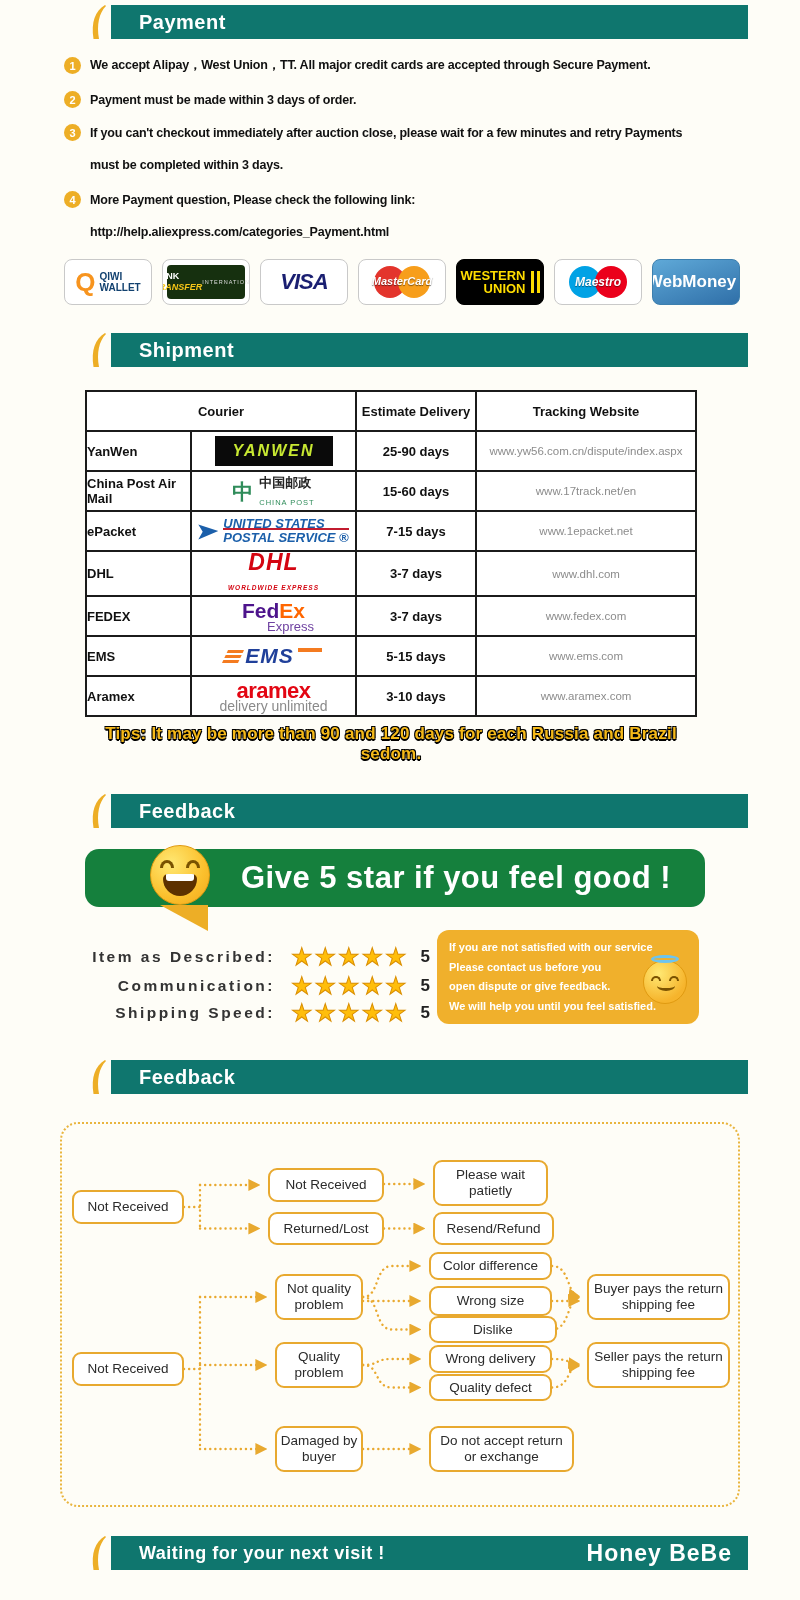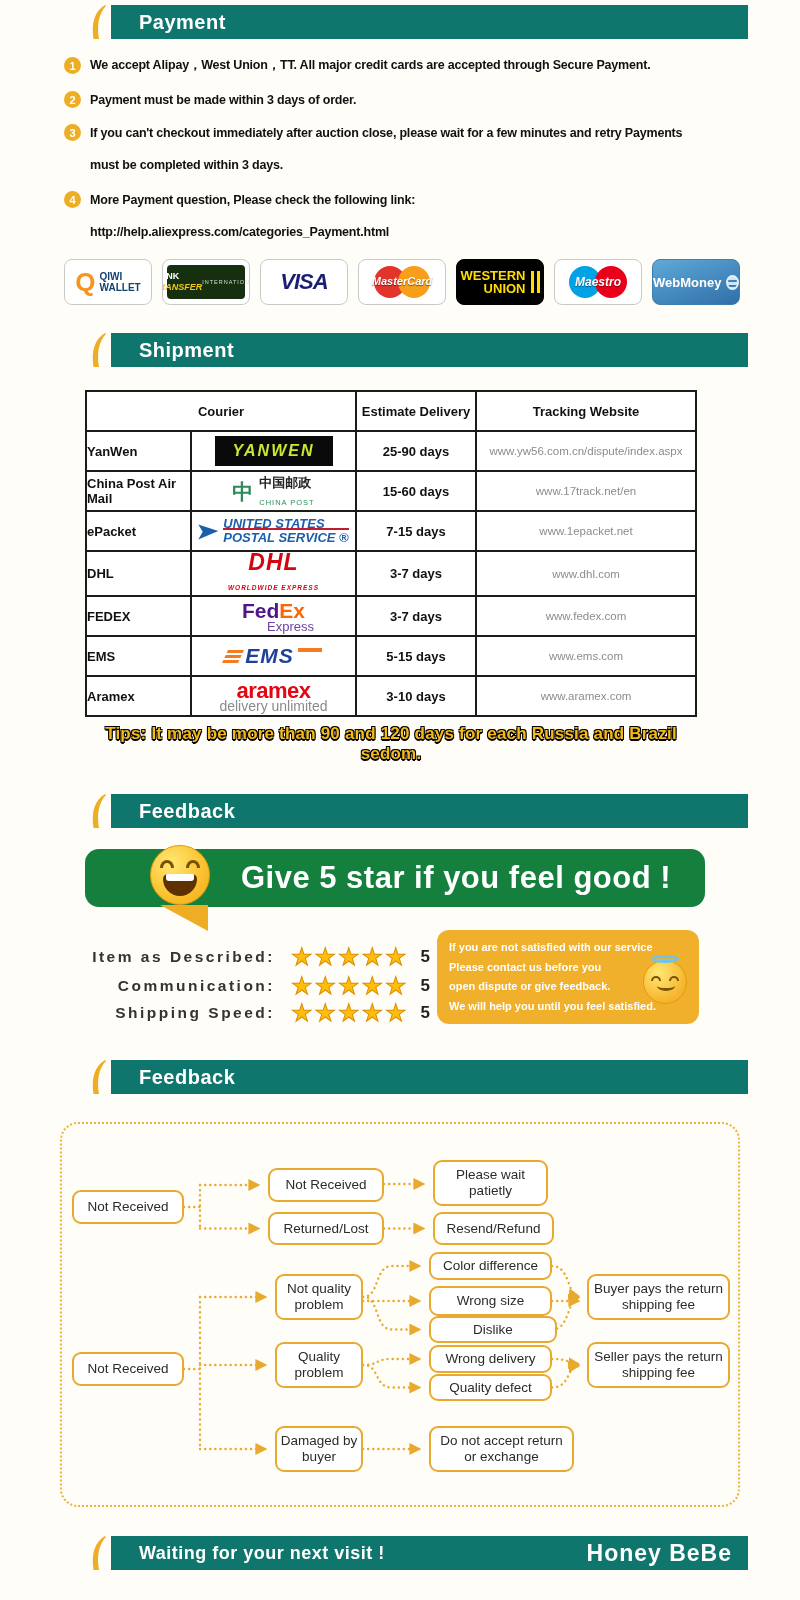--- a/index.html
+++ b/index.html
@@ -36,21 +36,21 @@
   .pcard.wu{background:#000;border-color:#000;}
   .wu-t{color:#FFDD00;font-weight:bold;font-size:13px;line-height:13px;text-align:right;}
   .wu-bars{display:flex;gap:3px;margin-left:5px;}
   .wu-bars i{display:block;width:3px;height:22px;background:#FFDD00;}
   .maestro{position:relative;width:66px;height:40px;}
   .maestro .c1{position:absolute;left:4px;top:4px;width:32px;height:32px;border-radius:50%;background:#00A2E5;}
   .maestro .c2{position:absolute;right:4px;top:4px;width:32px;height:32px;border-radius:50%;background:#EB001B;}
   .maestro .t{position:absolute;left:0;right:0;top:13px;text-align:center;color:#fff;font-size:12px;
               font-weight:bold;font-style:italic;text-shadow:0 1px 1px rgba(0,0,0,.45);}
   .pcard.wm{background:linear-gradient(160deg,#5FA9D8,#2F6FA8);border-color:#3d7fae;}
-  .wm-t{color:#fff;font-weight:bold;font-size:13px;}
+  .wm-t{color:#fff;font-weight:bold;font-size:17px;}
   .wm-globe{width:15px;height:15px;border-radius:50%;border:2px solid #dfeefb;margin-left:5px;box-sizing:border-box;
             background:linear-gradient(#cfe6f7 0 3px,transparent 3px 5px,#cfe6f7 5px 8px,transparent 8px 10px,#cfe6f7 10px 13px);}
   
   table.ship{position:absolute;left:85px;top:390px;border-collapse:collapse;table-layout:fixed;background:#fff;}
   table.ship td{border:2px solid #1b1b1b;height:40px;padding:0;vertical-align:middle;box-sizing:border-box;}
   td.hd{font-weight:bold;font-size:13px;text-align:center;}
   td.cname{font-weight:bold;font-size:13px;padding-left:8px;}
   td.clogo{text-align:center;}
   td.cdel{font-weight:bold;font-size:13px;text-align:center;}
   td.curl{color:#8c8c8c;font-size:11.5px;text-align:center;}

